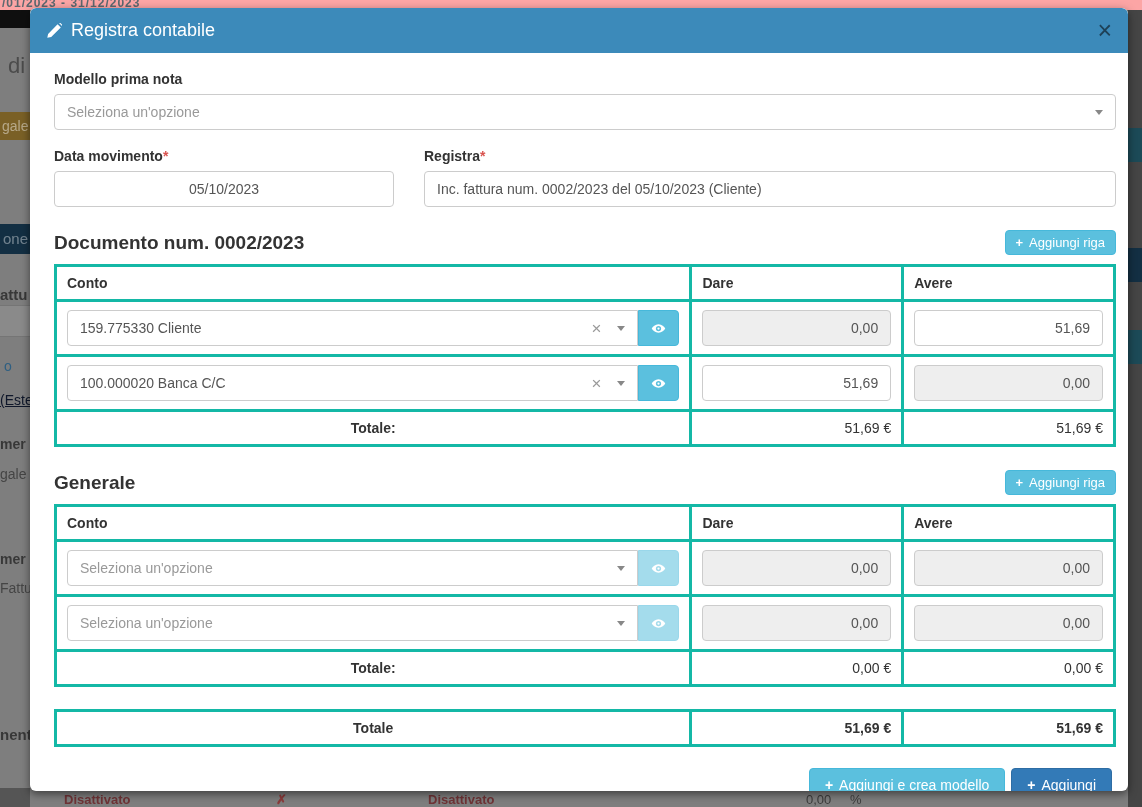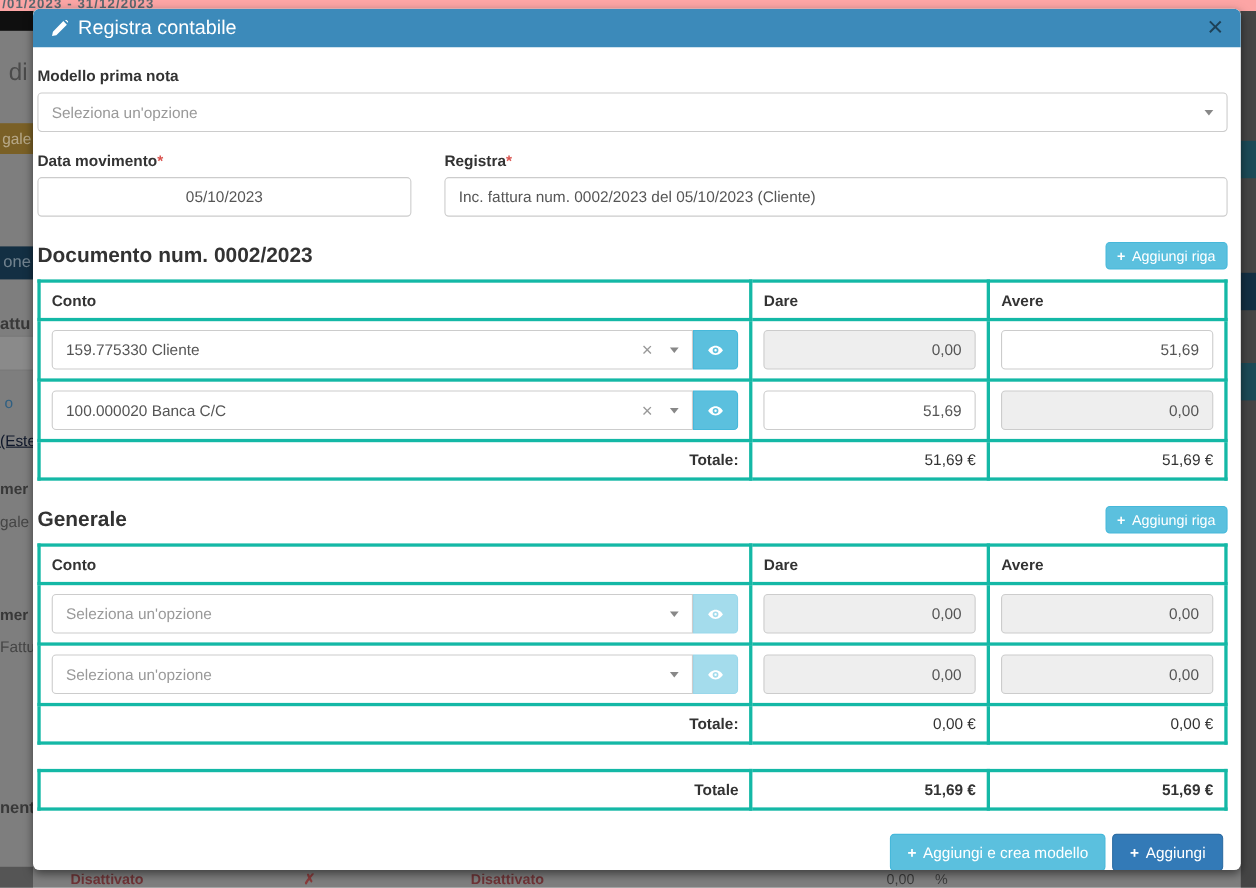--- a/index.html
+++ b/index.html
@@ -42,31 +42,31 @@
 
   
   .modal {
     position: absolute; z-index: 10;
     left: 30px; top: 8px; width: 1098px; height: 783px;
     background: #fff; border-radius: 6px;
     box-shadow: 0 3px 9px rgba(0,0,0,.5);
     overflow: hidden;
   }
   .modal-header {
-    height: 35px; background: #3c8aba; color: #fff;
+    height: 45px; background: #3c8aba; color: #fff;
     display: flex; align-items: center; padding: 0 16px;
     border-radius: 6px 6px 0 0;
   }
   .modal-title { font-size: 18px; font-weight: 400; display: flex; align-items: center; gap: 9px; }
   .pencil-icon { display: inline-flex; }
   .close-btn {
     margin-left: auto; background: none; border: none; cursor: pointer;
     font-size: 25px; line-height: 1; color: #1e4157; font-weight: 400; font-family: inherit;
   }
-  .modal-body { padding: 18px 12px 4px 4px; }
+  .modal-body { padding: 18px 12px 4px 24px; }
 
   .field-label { font-size: 14px; font-weight: bold; color: #333; margin-bottom: 7px; }
   .req { color: #d9534f; }
 
   .text-input, .sel {
     width: 100%; height: 36px; border: 1px solid #ccc; border-radius: 4px;
     font-family: inherit; font-size: 14px; color: #555; background: #fff; padding: 0 12px;
   }
   .text-input:disabled { background: #eee; color: #555; }
   .num { text-align: right; }
@@ -98,21 +98,21 @@
   .col-conto { width: 60%; } .col-dare { width: 20%; } .col-avere { width: 20%; }
 
   .conto-group { display: flex; width: 100%; }
   .conto-group .sel { border-radius: 4px 0 0 4px; flex: 1; }
   .eye-btn {
     width: 41px; height: 36px; flex: none; border: 1px solid #46b8da; background: #5bc0de;
     border-radius: 0 4px 4px 0; display: flex; align-items: center; justify-content: center; cursor: pointer;
   }
   .eye-btn.faded { opacity: .55; cursor: default; }
 
-  td.total-label { text-align: right; font-weight: bold; color: #333; padding: 9px 10px; }
+  td.total-label { text-align: center; font-weight: bold; color: #333; padding: 9px 10px; }
   td.total-val { text-align: right; color: #333; padding: 9px 12px; }
   td.bold { font-weight: bold; }
 
   .grand { margin-top: 22px; }
   .modal-footer { display: flex; justify-content: flex-end; gap: 6px; margin-top: 21px; padding-right: 4px; }
 </style>
 </head>
 <body>
 
 <div class="bg-frag bg-topbar">

